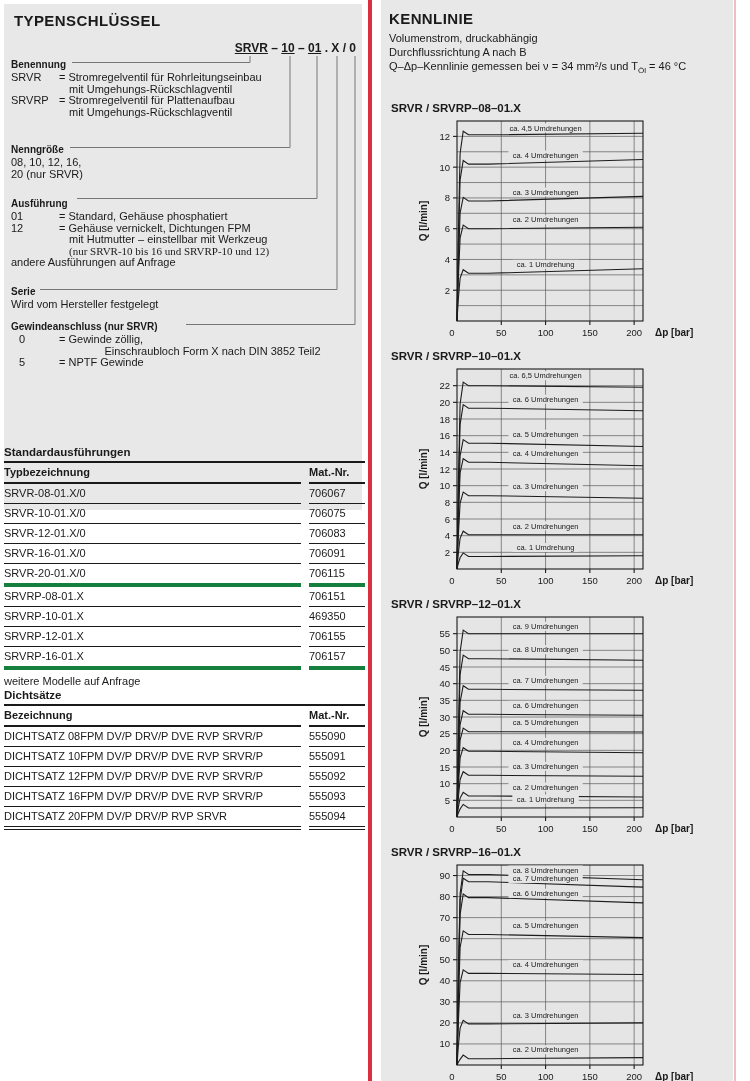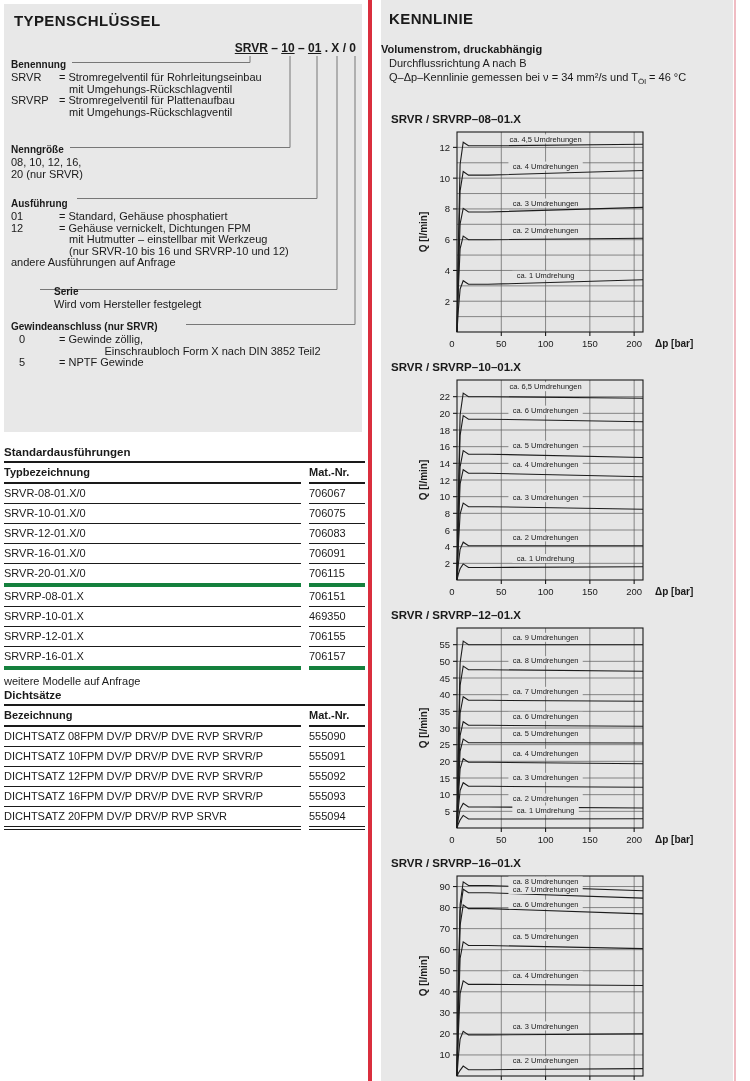--- a/index.html
+++ b/index.html
@@ -1,20 +1,20 @@
 <!DOCTYPE html>
 <html><head>
 <meta charset="utf-8">
 <style>
   html,body{margin:0;padding:0}
   body{width:750px;height:1081px;background:#fff;position:relative;overflow:hidden;
        font-family:"Liberation Sans",sans-serif;color:#1a1a1a;-webkit-font-smoothing:antialiased}
 
   
-  #left-box{position:absolute;left:4px;top:4px;width:358px;height:428px;background:#e8e8e8}
+  #left-box{position:absolute;left:4px;top:4px;width:358px;height:506px;background:#e8e8e8}
   .box-title{font-size:15px;font-weight:bold;letter-spacing:.4px;padding:8px 0 0 10px}
   #code-line{position:absolute;top:37px;right:6px;font-size:12px;font-weight:bold;white-space:pre}
   #code-line .u{text-decoration:underline}
   #connectors{position:absolute;left:0;top:0}
   .sec{position:absolute;left:7px;right:6px;font-size:11px;line-height:11.5px}
   .sec-h{font-weight:bold;font-size:10px;line-height:13px;margin-bottom:1px}
   .sec-row .term{display:inline-block;width:48px;box-sizing:border-box;vertical-align:top}
   .sec-row span{vertical-align:top}
 
   #left-tables{position:absolute;left:4px;top:446px;width:361px}
@@ -29,22 +29,22 @@
   .trow.dbl>.c{border-bottom:4px double #1a1a1a}
   .tbl-footer{font-size:11px;line-height:16px;margin-top:3px}
   #seal-table-wrap{}
 
   
   #divider{position:absolute;left:368px;top:0;width:4px;height:1081px;background:#da2f3e}
   #right-edge{position:absolute;left:734px;top:0;width:2px;height:1081px;background:#f0bcc3}
 
   
   #right-col{position:absolute;left:381px;top:0;width:352px;height:1081px;background:#e8e8e8;box-sizing:border-box}
-  .kenn-title{font-size:15px;font-weight:bold;letter-spacing:.4px;padding:10px 0 0 8px;margin:0 0 15px 0}
-  .kenn-sub{font-size:11px;font-weight:bold;line-height:14px;}
+  .kenn-title{font-size:15px;font-weight:bold;letter-spacing:.4px;padding:10px 0 0 8px;margin:0 0 4px 0}
+  .kenn-sub{font-size:11px;font-weight:normal;line-height:14px;padding-left:8px}
   .kenn-line{font-size:11px;line-height:14px;padding-left:8px}
   .kenn-line sub{font-size:8px}
   #charts{margin-top:24px}
   .chart{margin-bottom:11px;padding-left:8px}
   .chart-title{font-size:11.5px;font-weight:bold;margin-bottom:1px;padding-left:2px}
   svg.plot{display:block}
   svg.plot text{font-family:"Liberation Sans",sans-serif;fill:#1a1a1a}
 </style>
 </head>
 <body>
@@ -75,24 +75,24 @@
       <div class="sec" style="top: 139px;">
         <div class="sec-h">Nenngröße</div>
         <div class="sec-row"><span>08, 10, 12, 16,</span></div>
         <div class="sec-row"><span>20 (nur SRVR)</span></div>
       </div>
       <div class="sec" style="top: 193px;">
         <div class="sec-h">Ausführung</div>
         <div class="sec-row"><span class="term">01</span><span>= Standard, Gehäuse phosphatiert</span></div>
         <div class="sec-row"><span class="term">12</span><span>= Gehäuse vernickelt, Dichtungen FPM</span></div>
         <div class="sec-row" style="padding-left: 58px;"><span>mit Hutmutter – einstellbar mit Werkzeug</span></div>
-        <div class="sec-row" style="padding-left: 58px;"><span>(nur SRVR-10 bis 16 und SRVRP-10 und 12)</span></div>
+        <div class="sec-row" style="padding-left: 58px; font-family: Liberation Serif, serif;"><span>(nur SRVR-10 bis 16 und SRVRP-10 und 12)</span></div>
         <div class="sec-row"><span>andere Ausführungen auf Anfrage</span></div>
       </div>
-      <div class="sec" style="top: 281px; margin-left: 43px;">
+      <div class="sec" style="top: 281px;">
         <div class="sec-h">Serie</div>
         <div class="sec-row"><span>Wird vom Hersteller festgelegt</span></div>
       </div>
       <div class="sec" style="top: 316px;">
         <div class="sec-h">Gewindeanschluss (nur SRVR)</div>
         <div class="sec-row"><span class="term" style="padding-left: 8px;">0</span><span>= Gewinde zöllig,</span></div>
         <div class="sec-row" style="padding-left: 58px; text-align: center;"><span>Einschraubloch Form X nach DIN 3852 Teil2</span></div>
         <div class="sec-row"><span class="term" style="padding-left: 8px;">5</span><span>= NPTF Gewinde</span></div>
       </div>
     </div>

